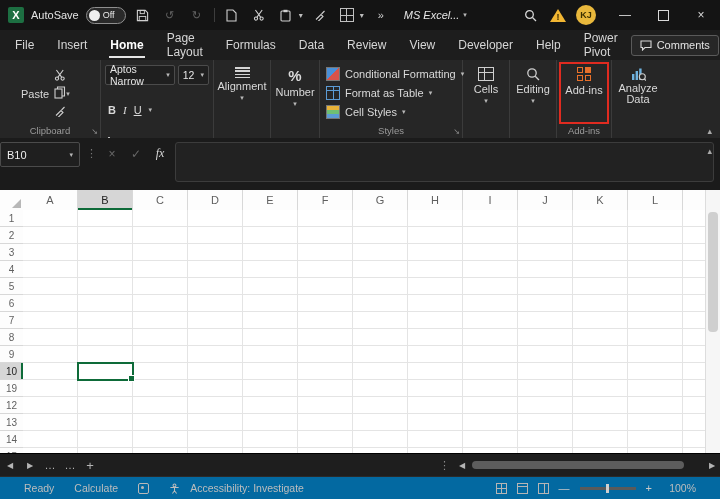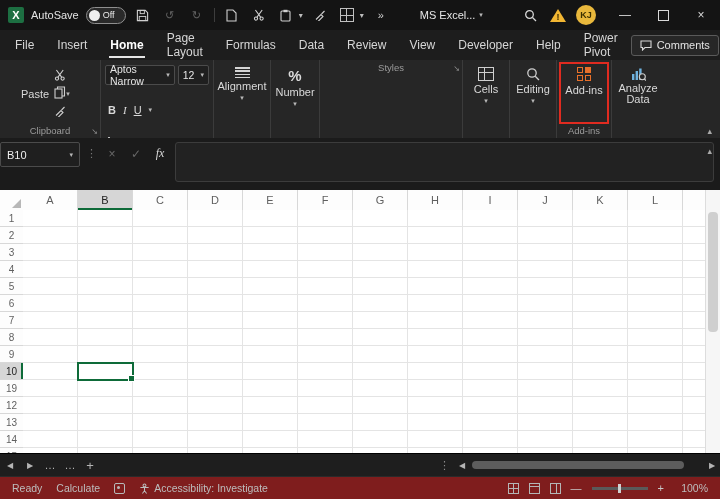--- a/index.html
+++ b/index.html
@@ -15,21 +15,21 @@
   .xlogo{width:16px;height:16px;background:#1d6f42;border-radius:2px;color:#fff;
          font-weight:bold;font-size:11px;display:flex;align-items:center;justify-content:center;}
   .toggle{width:34px;height:15px;border:1px solid #8f8f8f;border-radius:9px;background:#2a2a2a;
           display:flex;align-items:center;gap:3px;padding:0 2px;}
   .knob{width:11px;height:11px;border-radius:50%;background:#efefef;}
   .toggle .st{font-size:9px;color:#e8e8e8;}
   .tbi{width:20px;height:20px;display:flex;align-items:center;justify-content:center;color:#cfcfcf;}
   .tbi.dim{opacity:.4;}
   .tbchev{font-size:8px;color:#bdbdbd;margin-left:-4px;}
   .tsep{width:1px;height:14px;background:#3d3d3d;}
-  .wtitle{display:flex;align-items:center;gap:4px;margin-left:22px;color:#e6e6e6;}
+  .wtitle{display:flex;align-items:center;gap:4px;margin-left:6px;color:#e6e6e6;font-style:italic;}
   .tright{margin-left:auto;display:flex;align-items:center;gap:10px;}
   .warn{position:relative;width:16px;height:13px;}
   .warn .tri{width:0;height:0;border-left:8px solid transparent;border-right:8px solid transparent;
              border-bottom:13px solid #f2b632;}
   .warn .ex{position:absolute;left:0;top:3px;width:16px;text-align:center;color:#3a2a00;
             font-size:9px;font-weight:bold;}
   .avatar{width:20px;height:20px;border-radius:50%;background:#e9b83c;color:#3c3000;
           font-size:9px;font-weight:bold;display:flex;align-items:center;justify-content:center;text-align:center;}
   .winbtn{width:38px;height:30px;display:flex;align-items:center;justify-content:center;color:#d8d8d8;font-size:12px;}
   .maxbox{width:9px;height:9px;border:1px solid #d8d8d8;}
@@ -159,22 +159,22 @@
   .sheet-tab{display:flex;align-items:center;padding:0 11px;border-right:1px solid #303030;}
   .sheet-tab.active{background:#f2f2f2;color:#141414;font-weight:bold;
                     border-bottom:2px solid #1a7a44;box-sizing:border-box;}
   .tspacer{flex:1;}
   .tgrip{display:flex;align-items:center;color:#8a8a8a;padding:0 4px;}
   .hnav{width:16px;display:flex;align-items:center;justify-content:center;color:#b4b4b4;font-size:8px;}
   .htrack{width:230px;display:flex;align-items:center;padding:0 2px;}
   .hthumb{height:8px;width:92%;background:#5d5d5d;border-radius:4px;}
 
   
-  .statusbar{height:22px;background:#7f1d1d;flex:0 0 22px;display:flex;align-items:center;
-             color:#bdbdbd;font-size:10.5px;padding:0 12px;gap:14px;border-top:1px solid #2a2a2a;}
+  .statusbar{height:22px;background:#0369a1;flex:0 0 22px;display:flex;align-items:center;
+             color:#bdbdbd;font-size:10.5px;padding:0 24px;gap:20px;border-top:1px solid #2a2a2a;}
   .sb-icon{display:flex;align-items:center;justify-content:center;}
   .macro-ic{width:9px;height:9px;border:1px solid #b8b8b8;border-radius:2px;position:relative;}
   .macro-ic i{position:absolute;left:2px;top:2px;width:3px;height:3px;background:#b8b8b8;border-radius:50%;}
   .sb-right{margin-left:auto;display:flex;align-items:center;gap:10px;}
   .vi{width:11px;height:11px;border:1px solid #b5b5b5;box-sizing:border-box;}
   .vi1{background:linear-gradient(#b5b5b5,#b5b5b5) center/100% 1px no-repeat,
        linear-gradient(#b5b5b5,#b5b5b5) center/1px 100% no-repeat;}
   .vi2{background:linear-gradient(#b5b5b5,#b5b5b5) 0 2px/100% 1px no-repeat;}
   .vi3{background:linear-gradient(#b5b5b5,#b5b5b5) 5px 0/1px 100% no-repeat;}
   .zoomtrack{width:56px;height:3px;background:#5a5a5a;position:relative;}
@@ -378,20 +378,37 @@
       <span class="chev">▾</span>
     </div>
 
     <div class="rgroup g-num smallgrp">
       <span class="pct">%</span>
       <span>Number</span>
       <span class="chev">▾</span>
     </div>
 
     <div class="rgroup g-styles">
+      <div class="rbody">
+        <button class="stylerow">
+          <span class="sicon si-cf"></span>
+          <span>Conditional Formatting</span>
+          <span class="chev">▾</span>
+        </button>
+        <button class="stylerow">
+          <span class="sicon si-tbl"></span>
+          <span>Format as Table</span>
+          <span class="chev">▾</span>
+        </button>
+        <button class="stylerow">
+          <span class="sicon si-cs"></span>
+          <span>Cell Styles</span>
+          <span class="chev">▾</span>
+        </button>
+      </div>
       <div class="glabel">
         <span>Styles</span>
         <span class="launcher">↘</span>
       </div>
     </div>
 
     <div class="rgroup g-cells smallgrp">
       <span class="cells-icon"></span>
       <span>Cells</span>
       <span class="chev">▾</span>

